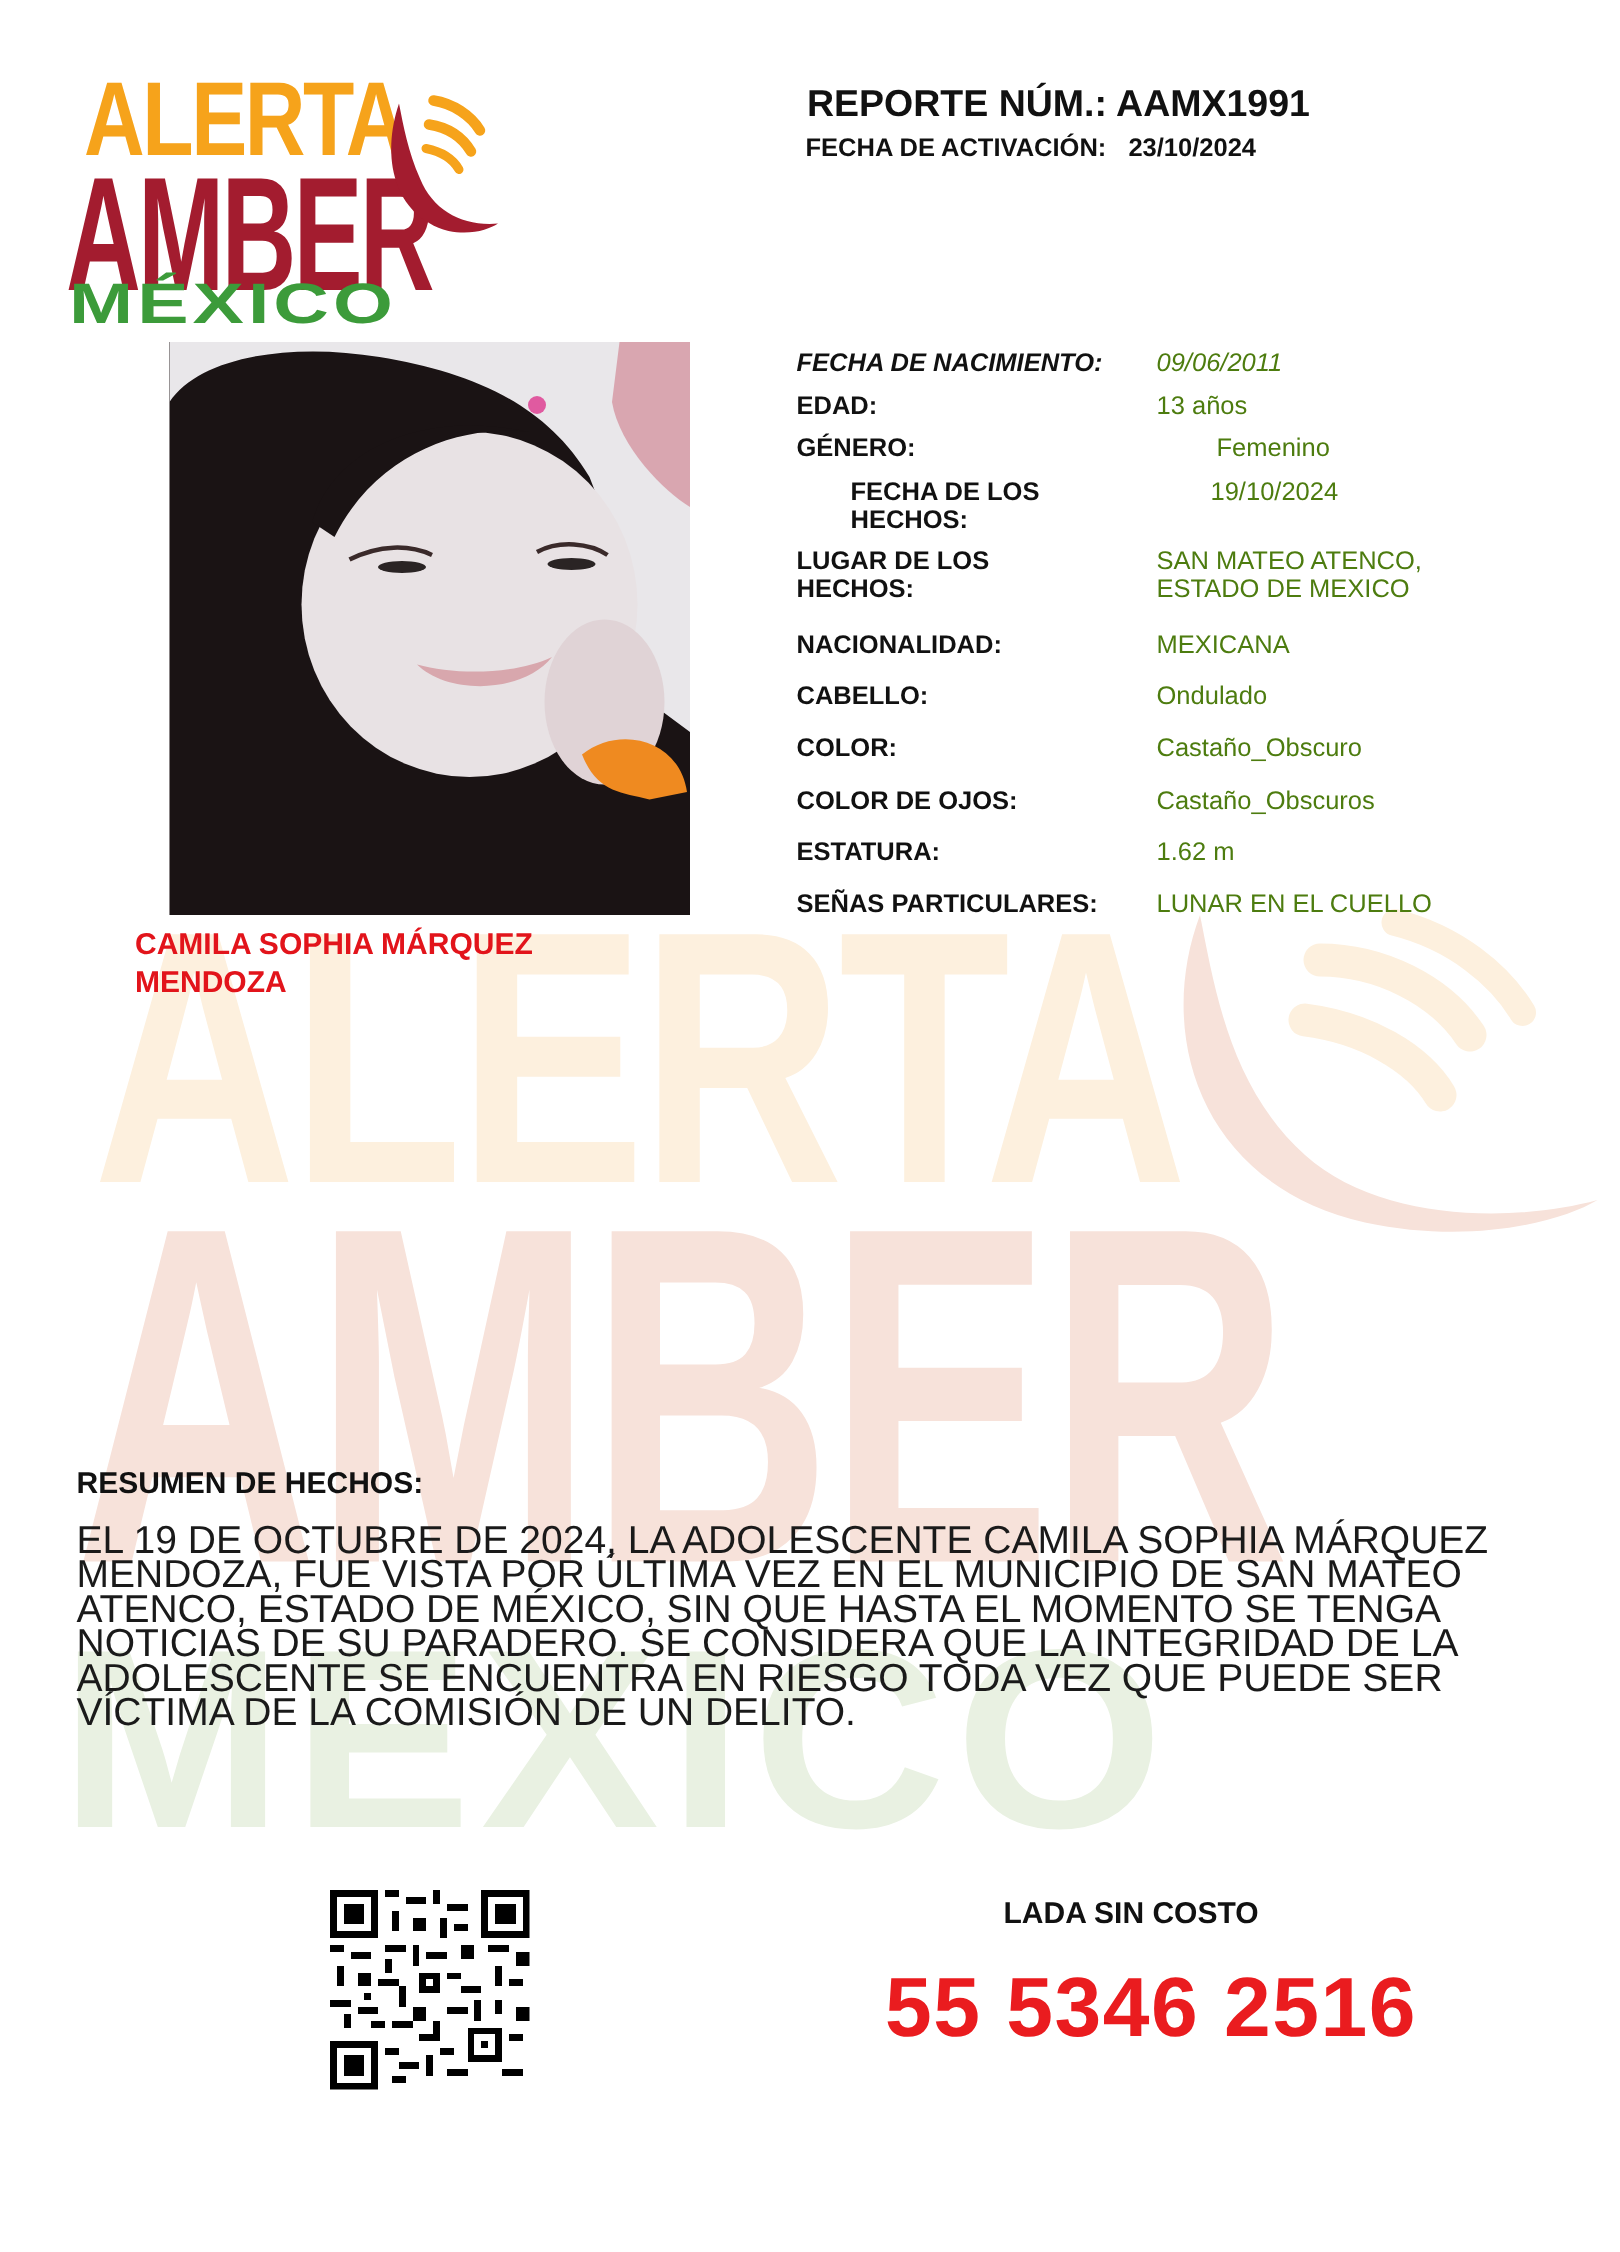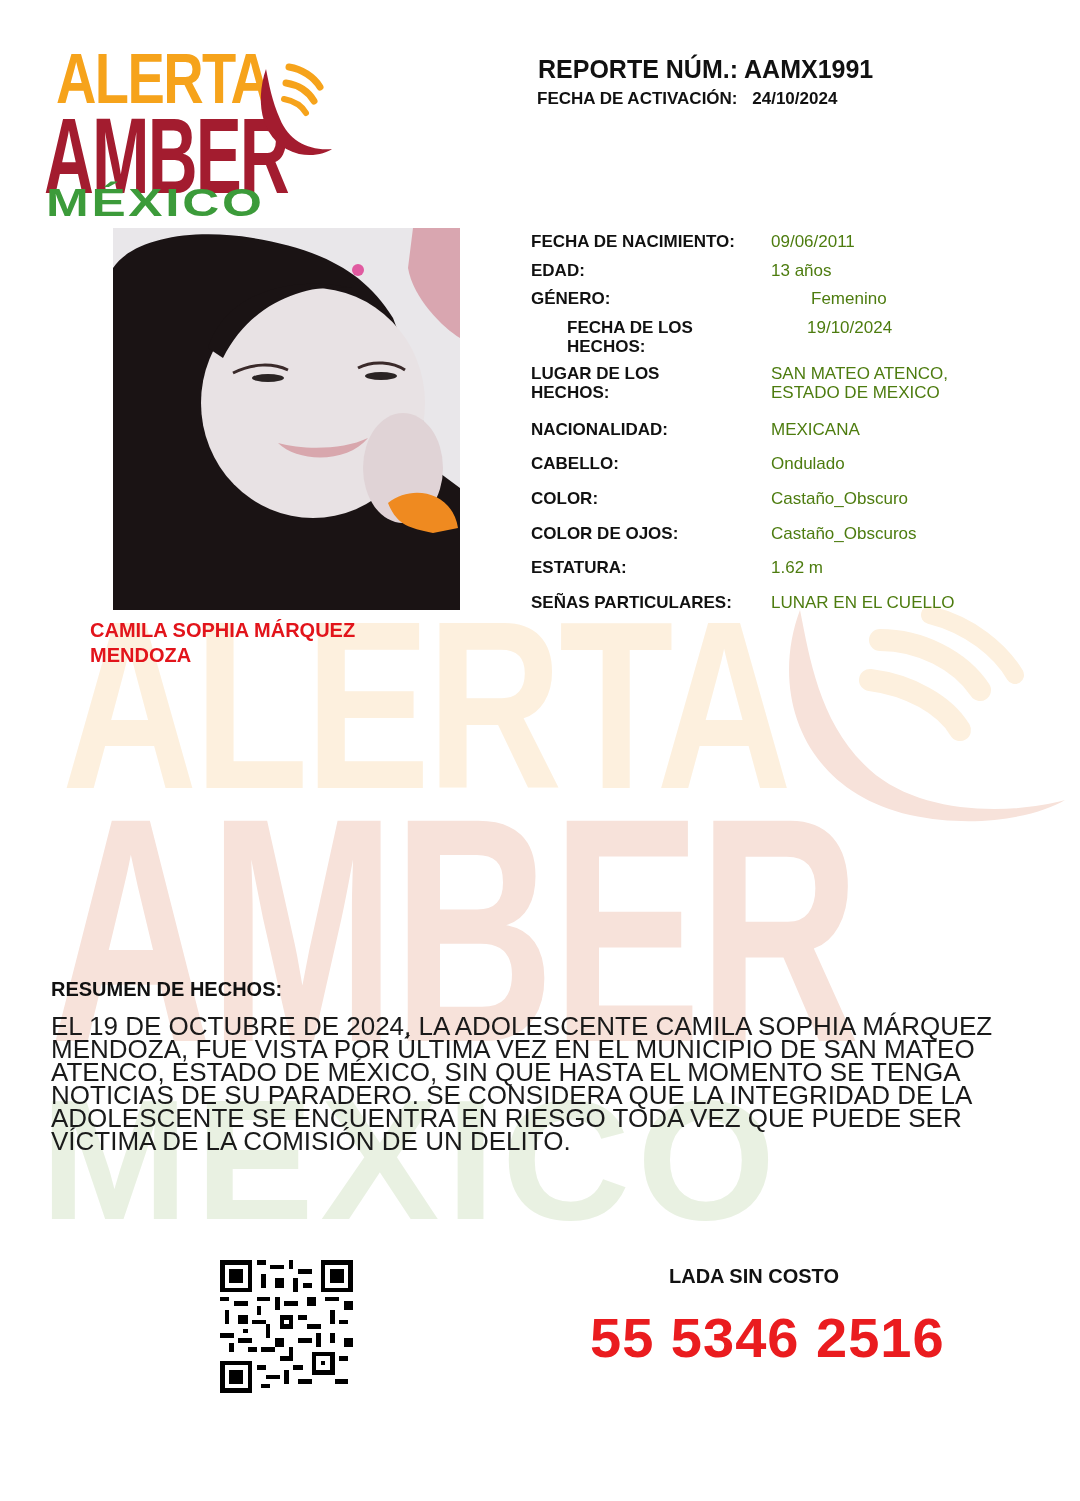--- a/index.html
+++ b/index.html
@@ -82,21 +82,21 @@
       <path d="M40 50 C 50 52, 58 57, 62 64" stroke="#f6a31b" stroke-width="6" fill="none" stroke-linecap="round"></path>
     </svg>
   </div>
 
   <div class="report-num">
     <span>REPORTE NÚM.:</span>
     <span>AAMX1991</span>
   </div>
   <div class="activation">
     <span>FECHA DE ACTIVACIÓN:</span>
-    <span class="val">24/10/2024</span>
+    <span class="val">23/10/2024</span>
   </div>
 
   <div class="photo">
     <svg width="347" height="382" viewBox="0 0 347 382">
       <rect width="347" height="382" fill="#e9e7ea"></rect>
       <path d="M300 0 L347 0 L347 110 C 330 100, 300 70, 295 40 Z" fill="#d9a6b0"></path>
       <path d="M0 40 C 20 10, 80 0, 140 10 C 200 20, 250 40, 280 90 C 300 140, 310 190, 320 240 L 347 260 L 347 382 L 0 382 Z" fill="#1a1314"></path>
       <ellipse cx="200" cy="175" rx="112" ry="115" fill="#e8e2e4"></ellipse>
       <path d="M95 120 C 110 70, 170 45, 240 60 C 200 55, 140 70, 110 130 Z" fill="#1a1314"></path>
       <path d="M120 145 C 140 135, 160 135, 175 142" stroke="#3a2a2a" stroke-width="3" fill="none"></path>
@@ -107,21 +107,21 @@
       <ellipse cx="290" cy="240" rx="40" ry="55" fill="#e0d3d6"></ellipse>
       <path d="M275 275 C 300 255, 340 265, 345 300 L 320 305 C 300 300, 285 300, 275 275 Z" fill="#ef8a20"></path>
       <circle cx="245" cy="42" r="6" fill="#e05aa0"></circle>
     </svg>
   </div>
 
   <div class="name">CAMILA SOPHIA  MÁRQUEZ
 MENDOZA</div>
 
   <div class="details">
-    <div class="row" style="height:29px;">
+    <div class="row" style="height:29px;font-style:italic;">
       <div class="lbl">FECHA DE NACIMIENTO:</div>
       <div class="val">09/06/2011</div>
     </div>
     <div class="row" style="height:28px;">
       <div class="lbl">EDAD:</div>
       <div class="val">13 años</div>
     </div>
     <div class="row" style="height:29px;gap:40px;">
       <div class="lbl">GÉNERO:</div>
       <div class="val">Femenino</div>

